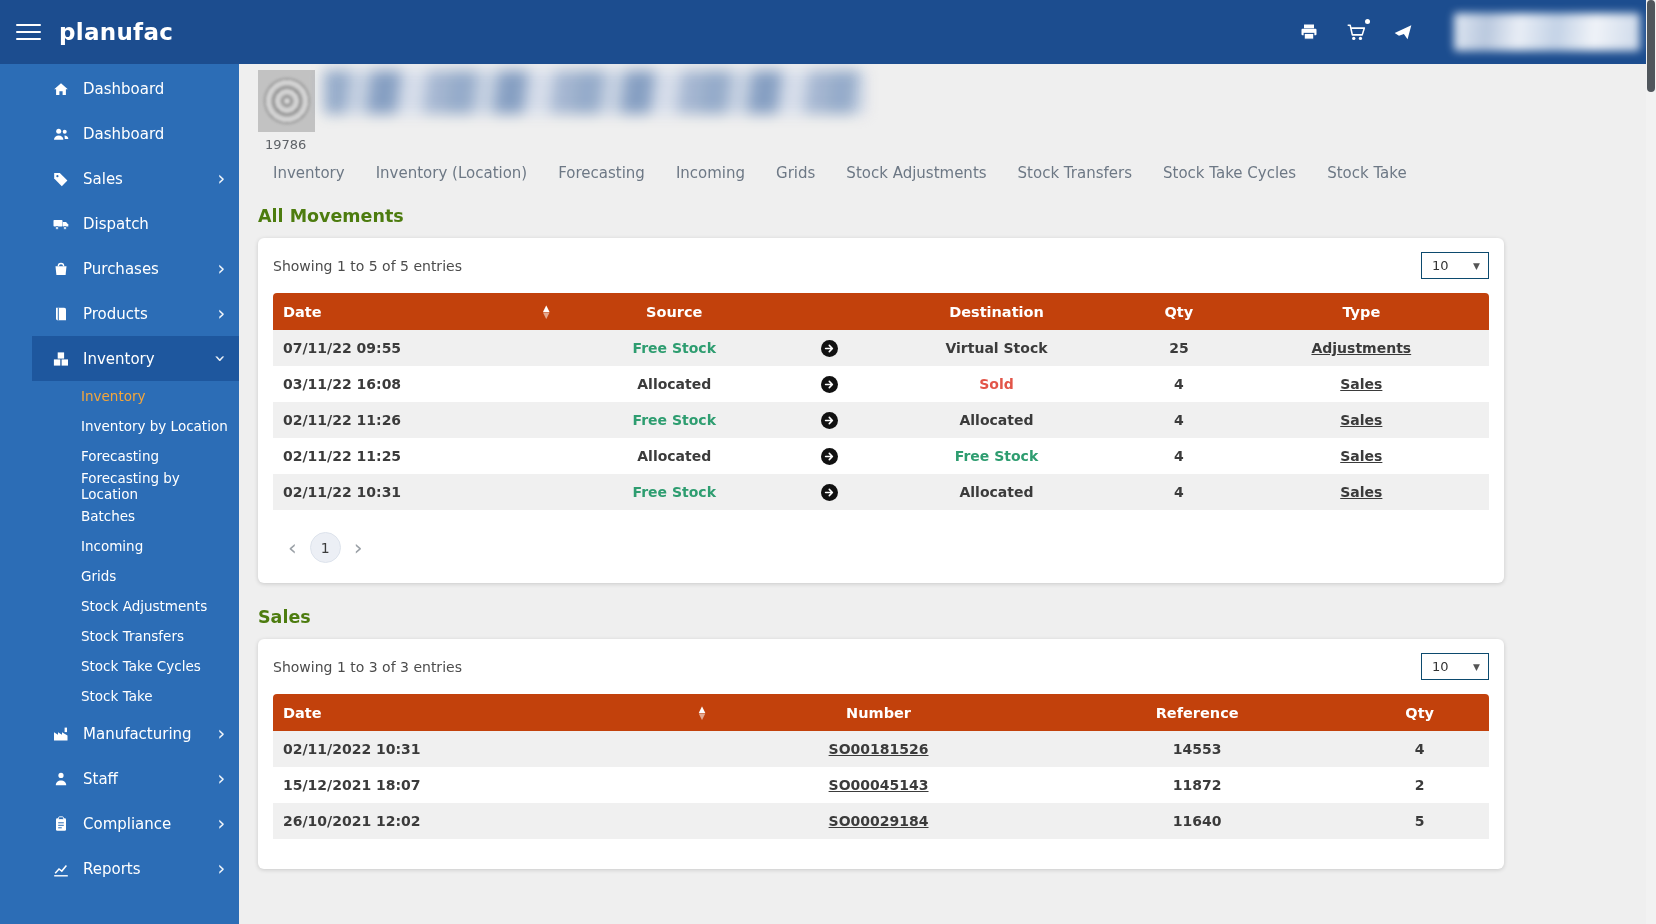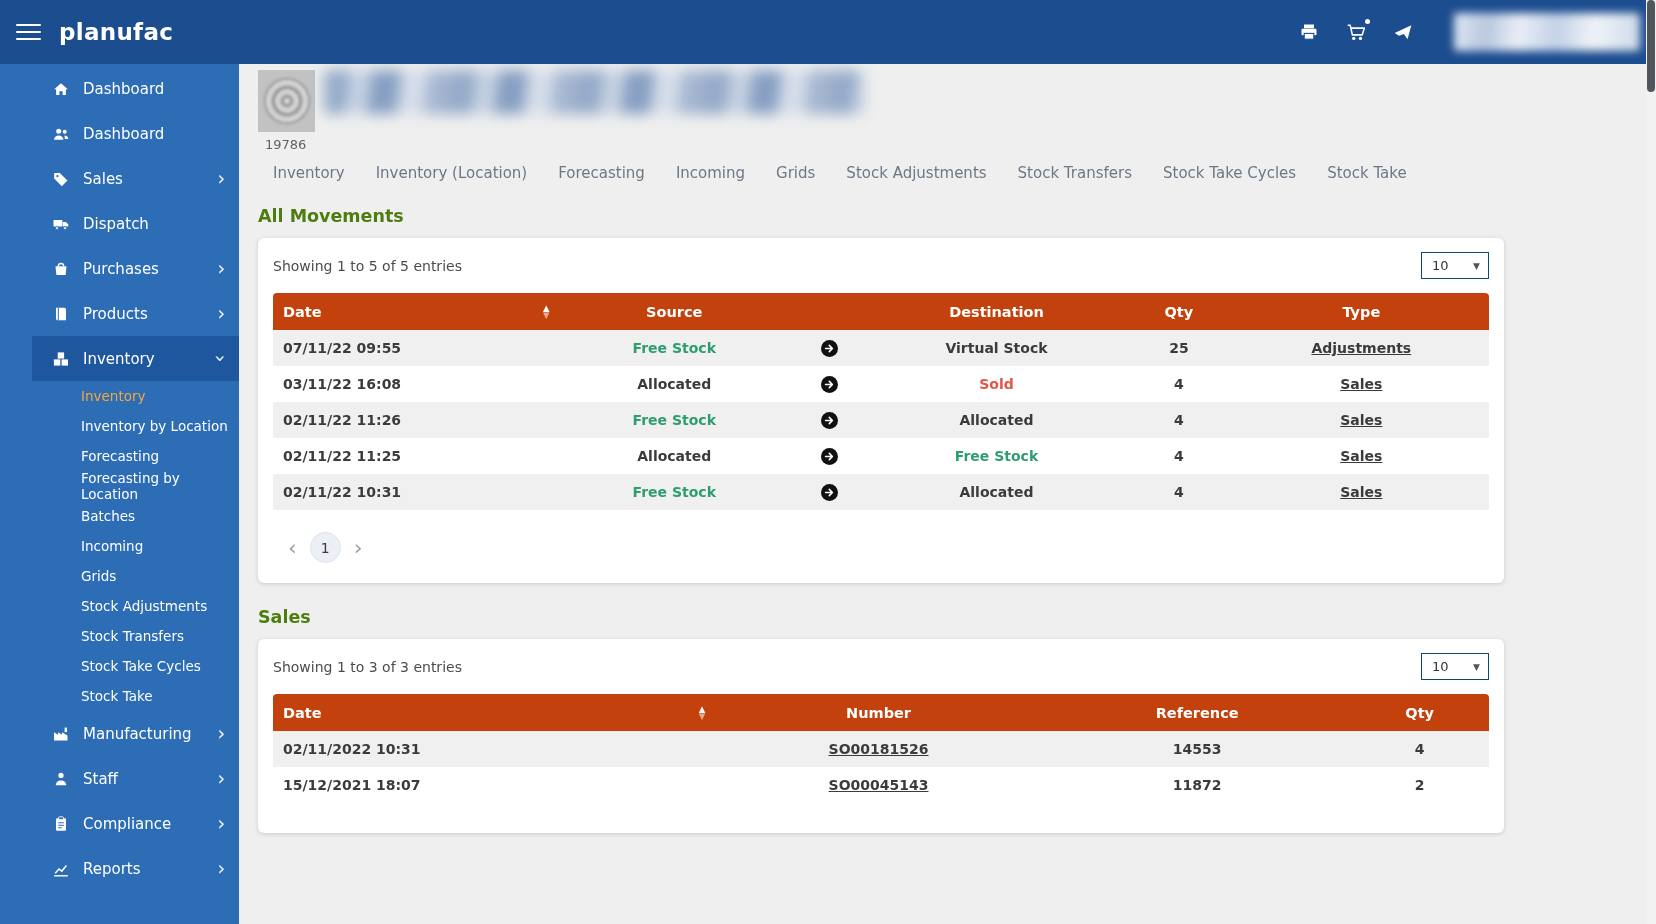--- a/index.html
+++ b/index.html
@@ -421,20 +421,26 @@
           <td><span class="lnk">SO00181526</span></td>
           <td>14553</td>
           <td>4</td>
         </tr>
         <tr>
           <td>15/12/2021 18:07</td>
           <td><span class="lnk">SO00045143</span></td>
           <td>11872</td>
           <td>2</td>
         </tr>
+        <tr>
+          <td>26/10/2021 12:02</td>
+          <td><span class="lnk">SO00029184</span></td>
+          <td>11640</td>
+          <td>5</td>
+        </tr>
       </tbody>
     </table>
   </div>
 
 </div>
 
 <div class="vscroll">
   <div class="vthumb"></div>
 </div>
 

